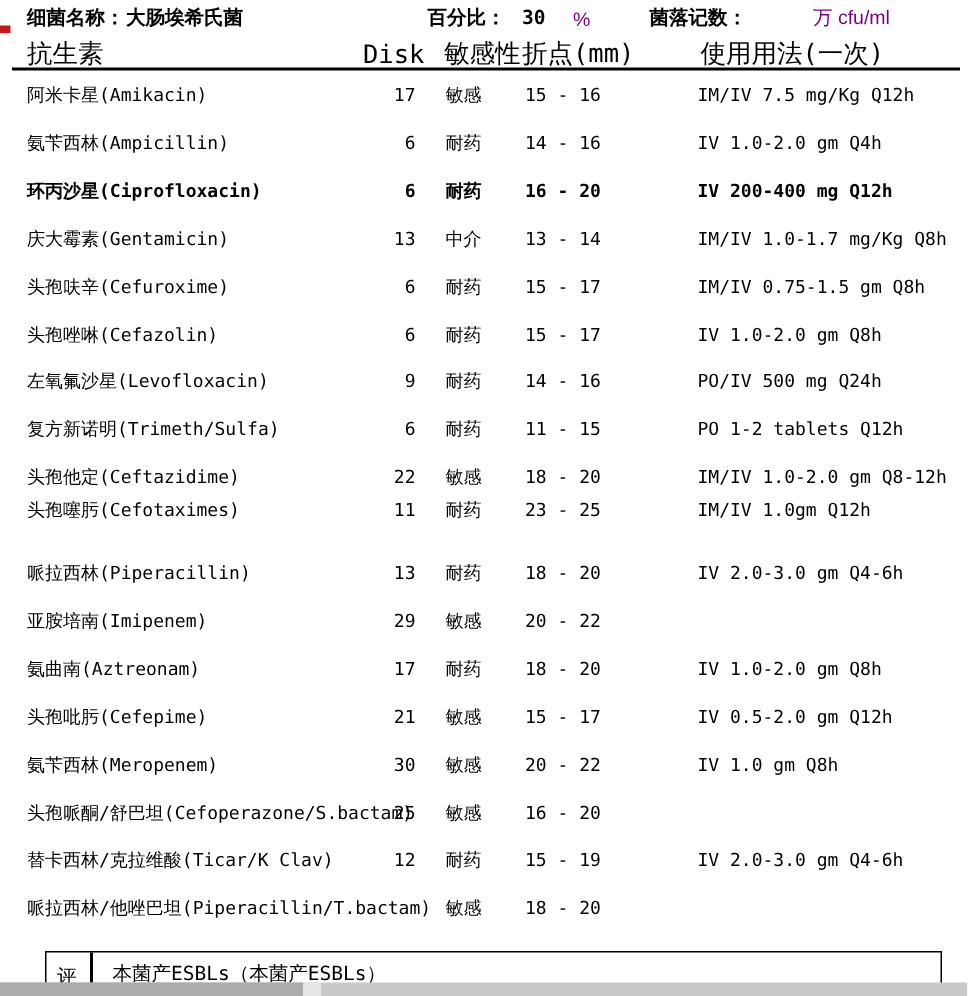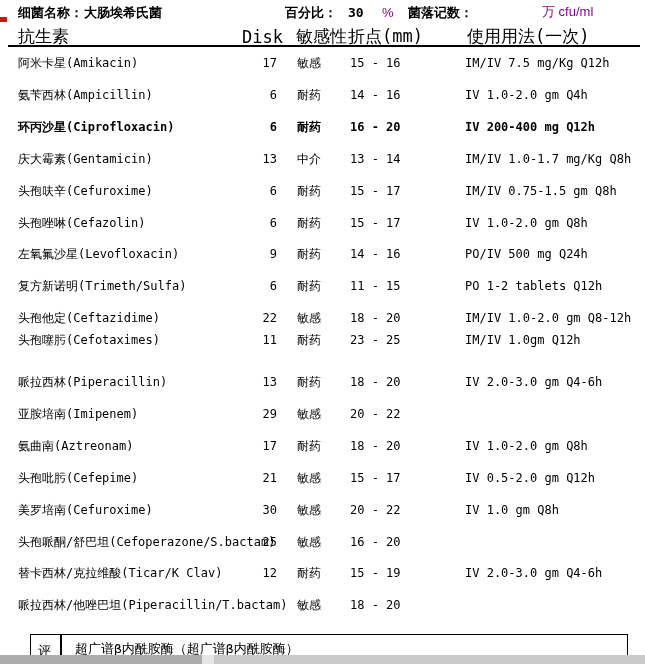--- a/index.html
+++ b/index.html
@@ -36,21 +36,21 @@
 <body>
 
 <div id="screen">
 
   <div>
     <span class="abs hdr" style="left:18px;top:6px">细菌名称：</span>
     <span class="abs hdr" style="left:84px;top:6px">大肠埃希氏菌</span>
     <span class="abs hdr" style="left:285px;top:6px">百分比：</span>
     <span class="abs hdr" style="left:348px;top:6px">30</span>
     <span class="abs accent" style="left:382px;top:6px">%</span>
-    <span class="abs hdr" style="left:408px;top:6px">菌落记数：</span>
+    <span class="abs hdr" style="left:433px;top:6px">菌落记数：</span>
     <span class="abs accent" style="left:542px;top:5px">万 cfu/ml</span>
   </div>
 
   <div id="red-mark"></div>
 
   <div>
     <span class="abs colhdr" style="left:18px;top:28px">抗生素</span>
     <span class="abs colhdr" style="left:242px;top:29px">Disk</span>
     <span class="abs colhdr" style="left:296px;top:28px">敏感性</span>
     <span class="abs colhdr" style="left:348px;top:28px">折点(mm)</span>
@@ -151,21 +151,21 @@
         <span class="cell c-usage">IV 1.0-2.0 gm  Q8h</span>
       </div>
       <div class="row" style="top: 470px;">
         <span class="cell c-name">头孢吡肟(Cefepime)</span>
         <span class="cell c-disk">21</span>
         <span class="cell c-sens">敏感</span>
         <span class="cell c-break">15 - 17</span>
         <span class="cell c-usage">IV 0.5-2.0 gm Q12h</span>
       </div>
       <div class="row" style="top: 502px;">
-        <span class="cell c-name">美罗培南(Cefuroxime)</span>
+        <span class="cell c-name">氨苄西林(Meropenem)</span>
         <span class="cell c-disk">30</span>
         <span class="cell c-sens">敏感</span>
         <span class="cell c-break">20 - 22</span>
         <span class="cell c-usage">IV 1.0 gm Q8h</span>
       </div>
       <div class="row" style="top: 534px;">
         <span class="cell c-name">头孢哌酮/舒巴坦(Cefoperazone/S.bactam)</span>
         <span class="cell c-disk">25</span>
         <span class="cell c-sens">敏感</span>
         <span class="cell c-break">16 - 20</span>
@@ -183,21 +183,21 @@
         <span class="cell c-disk"></span>
         <span class="cell c-sens">敏感</span>
         <span class="cell c-break">18 - 20</span>
         <span class="cell c-usage"></span>
       </div>
     </div>
 
   <div id="eval-box">
     <div id="eval-divider"></div>
     <span id="eval-label">评</span>
-    <span id="eval-text">超广谱β内酰胺酶（超广谱β内酰胺酶）</span>
+    <span id="eval-text">本菌产ESBLs（本菌产ESBLs）</span>
   </div>
 
   <div id="hscrollbar">
     <div id="hscroll-thumb"></div>
     <div id="hscroll-gap"></div>
   </div>
 
 </div>
 
 </body></html>

